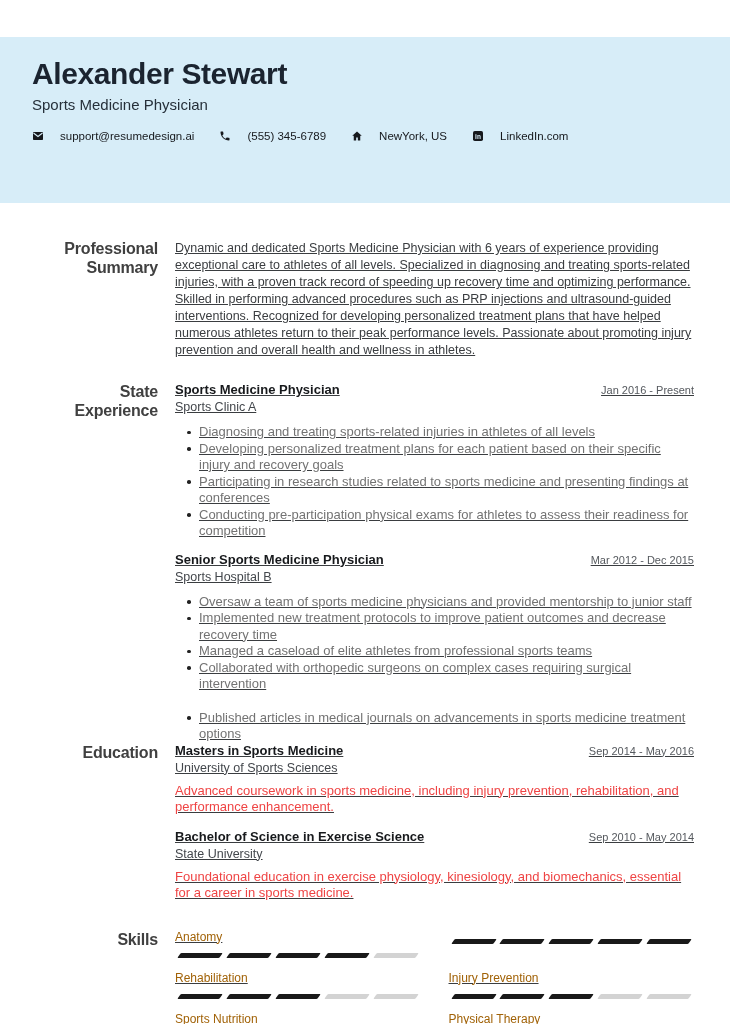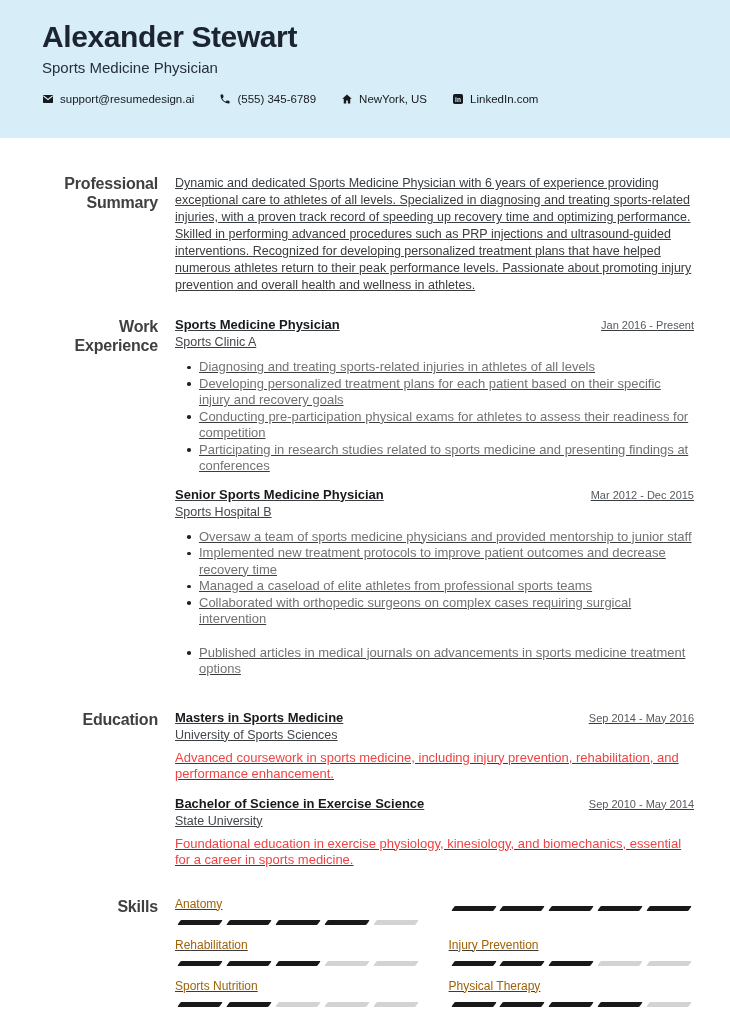--- a/index.html
+++ b/index.html
@@ -6,46 +6,46 @@
   html, body { margin: 0; padding: 0; }
   body {
     width: 730px; height: 1024px; overflow: hidden;
     background: #ffffff;
     font-family: "Liberation Sans", "DejaVu Sans", sans-serif;
     color: #3a3d40;
   }
   
   .header {
     background: var(--header-bg, #d7edf8);
-    height: 138px; padding: 21px 42px 0;
+    height: 166px; padding: 21px 32px 0; margin-top: 37px;
   }
   .name {
     font-size: 30px; font-weight: 700; color: #1b2430;
     letter-spacing: -0.4px; line-height: 1.08;
   }
   .headline { font-size: 15px; color: #26303a; margin-top: 6px; }
   .contacts {
     display: flex; align-items: center; gap: 25px;
     margin-top: 17px; font-size: 11.5px; color: #16191d;
   }
-  .contact-item { display: flex; align-items: center; gap: 6px; }
+  .contact-item { display: flex; align-items: center; gap: 16px; }
   .contact-icon { display: inline-flex; }
   .contact-icon svg { width: 12px; height: 12px; display: block; }
   
   .main { padding: 0 36px; }
   .section { display: flex; }
   .section-heading {
     flex: 0 0 122px; width: 122px; margin-right: 17px;
     text-align: right; font-size: 16px; font-weight: 700;
     color: #404040; line-height: 19px; letter-spacing: -0.2px;
   }
   .section-content { flex: 1; min-width: 0; text-decoration: underline; }
   .section-summary    { margin-top: 36px; }
   .section-experience { margin-top: 23px; }
-  .section-education  { margin-top: 32px; }
+  .section-education  { }
   .section-skills     { margin-top: 28px; }
   
   .summary-text { margin: 1px 0 0; font-size: 12.5px; line-height: 17px; color: #3a3d40; }
   
   .item-header { display: flex; justify-content: space-between; align-items: baseline; }
   .item-title { font-size: 13px; font-weight: 700; color: #17191c; }
   .item-date { font-size: 11px; color: #55595e; white-space: nowrap; }
   .item-sub { font-size: 12.5px; color: #43474c; margin-top: 3px; }
   ul.bullets { margin: 10px 0 0; padding: 0; list-style: none; }
   ul.bullets li {
@@ -120,33 +120,33 @@
 <div class="main">
 
   <div class="section section-summary">
     <div class="section-heading">Professional Summary</div>
     <div class="section-content">
       <p class="summary-text">Dynamic and dedicated Sports Medicine Physician with 6 years of experience providing exceptional care to athletes of all levels. Specialized in diagnosing and treating sports-related injuries, with a proven track record of speeding up recovery time and optimizing performance. Skilled in performing advanced procedures such as PRP injections and ultrasound-guided interventions. Recognized for developing personalized treatment plans that have helped numerous athletes return to their peak performance levels. Passionate about promoting injury prevention and overall health and wellness in athletes.</p>
     </div>
   </div>
 
   <div class="section section-experience">
-    <div class="section-heading">Work Experience</div>
+    <div class="section-heading">State Experience</div>
     <div class="section-content" id="jobs-container">
         <div class="job">
           <div class="item-header">
             <div class="item-title">Sports Medicine Physician</div>
             <div class="item-date">Jan 2016 - Present</div>
           </div>
           <div class="item-sub">Sports Clinic A</div>
           <ul class="bullets">
             <li>Diagnosing and treating sports-related injuries in athletes of all levels</li>
             <li>Developing personalized treatment plans for each patient based on their specific injury and recovery goals</li>
+            <li>Participating in research studies related to sports medicine and presenting findings at conferences</li>
             <li>Conducting pre-participation physical exams for athletes to assess their readiness for competition</li>
-            <li>Participating in research studies related to sports medicine and presenting findings at conferences</li>
           </ul>
         </div>
         <div class="job">
           <div class="item-header">
             <div class="item-title">Senior Sports Medicine Physician</div>
             <div class="item-date">Mar 2012 - Dec 2015</div>
           </div>
           <div class="item-sub">Sports Hospital B</div>
           <ul class="bullets">
             <li>Oversaw a team of sports medicine physicians and provided mentorship to junior staff</li>

